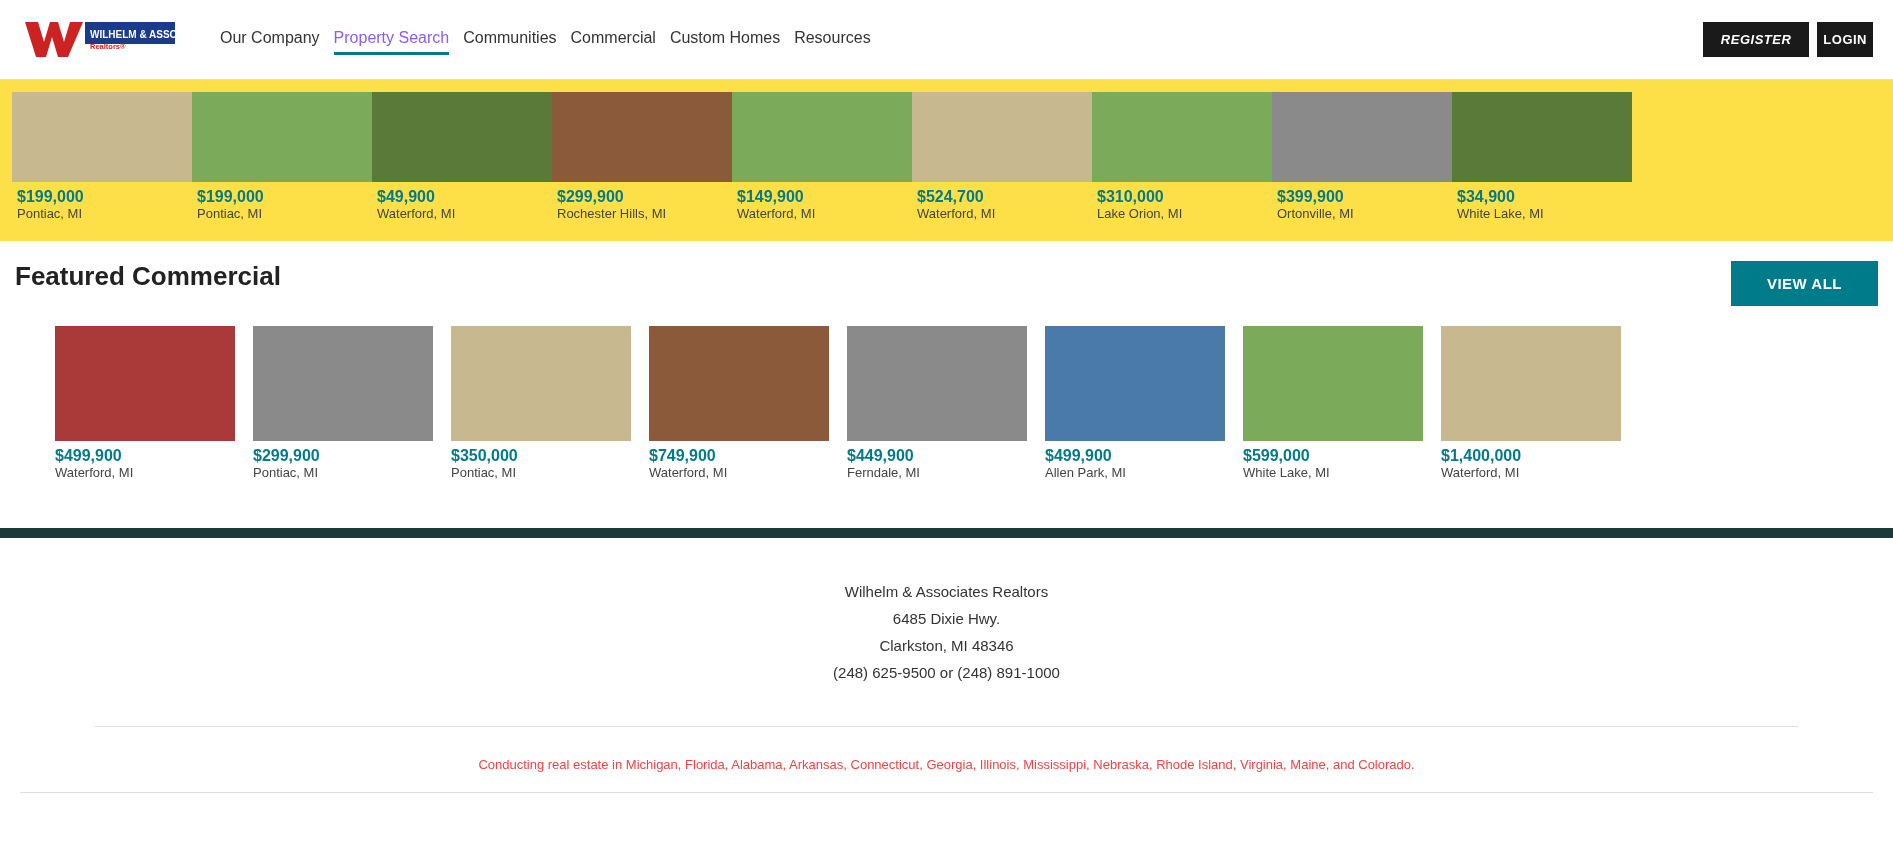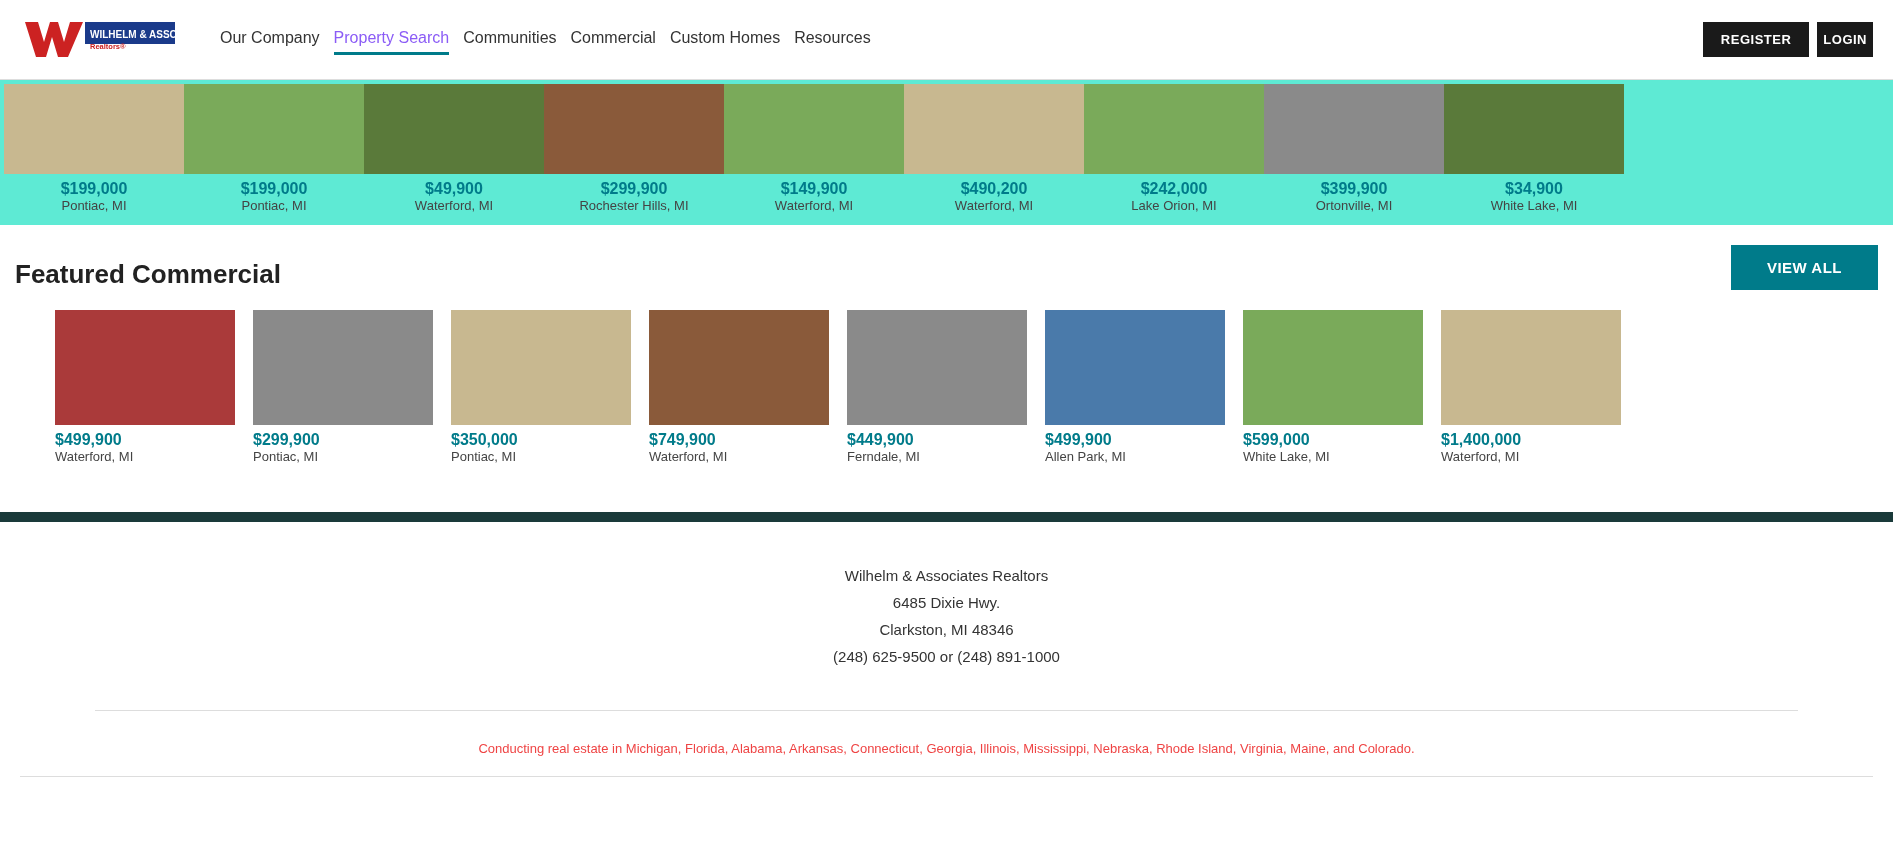--- a/index.html
+++ b/index.html
@@ -48,39 +48,39 @@
     }
     .btn-register {
       background: #1a1a1a;
       color: #fff;
       border: none;
       padding: 10px 18px;
       font-size: 13px;
       font-weight: bold;
       cursor: pointer;
       letter-spacing: 0.5px;
+      font-style: italic;
     }
     .btn-login {
       background: #1a1a1a;
       color: #fff;
       border: none;
       padding: 10px 6px;
       font-size: 13px;
       font-weight: bold;
       cursor: pointer;
       letter-spacing: 0.5px;
     }
 
     
     .top-listings {
       display: flex;
       overflow-x: auto;
-      padding: 4px;
-      background: #5eead4;
-      text-align: center;
+      padding: 12px;
+      background: #fde047;
     }
     .listing-card {
       min-width: 180px;
       flex-shrink: 0;
       cursor: pointer;
     }
     .listing-price {
       color: #007b8a;
       font-size: 16px;
       font-weight: bold;
@@ -93,21 +93,21 @@
       padding: 0 5px 8px 5px;
     }
 
     
     .featured-section {
       padding: 20px 15px 30px 15px;
       background: #fff;
     }
     .featured-header {
       display: flex;
-      align-items: flex-end;
+      align-items: flex-start;
       justify-content: space-between;
       margin-bottom: 20px;
     }
     .featured-title {
       font-size: 26px;
       font-weight: bold;
       color: #222;
     }
     .view-all-btn {
       background: #007b8a;
@@ -248,26 +248,26 @@
       <div class="listing-price">$299,900</div>
       <div class="listing-location">Rochester Hills, MI</div>
     </div>
     <div class="listing-card">
       <div class="img-block color-lightgreen"></div>
       <div class="listing-price">$149,900</div>
       <div class="listing-location">Waterford, MI</div>
     </div>
     <div class="listing-card">
       <div class="img-block color-tan"></div>
-      <div class="listing-price">$490,200</div>
+      <div class="listing-price">$524,700</div>
       <div class="listing-location">Waterford, MI</div>
     </div>
     <div class="listing-card">
       <div class="img-block color-lightgreen"></div>
-      <div class="listing-price">$242,000</div>
+      <div class="listing-price">$310,000</div>
       <div class="listing-location">Lake Orion, MI</div>
     </div>
     <div class="listing-card">
       <div class="img-block color-gray"></div>
       <div class="listing-price">$399,900</div>
       <div class="listing-location">Ortonville, MI</div>
     </div>
     <div class="listing-card">
       <div class="img-block color-green"></div>
       <div class="listing-price">$34,900</div>

